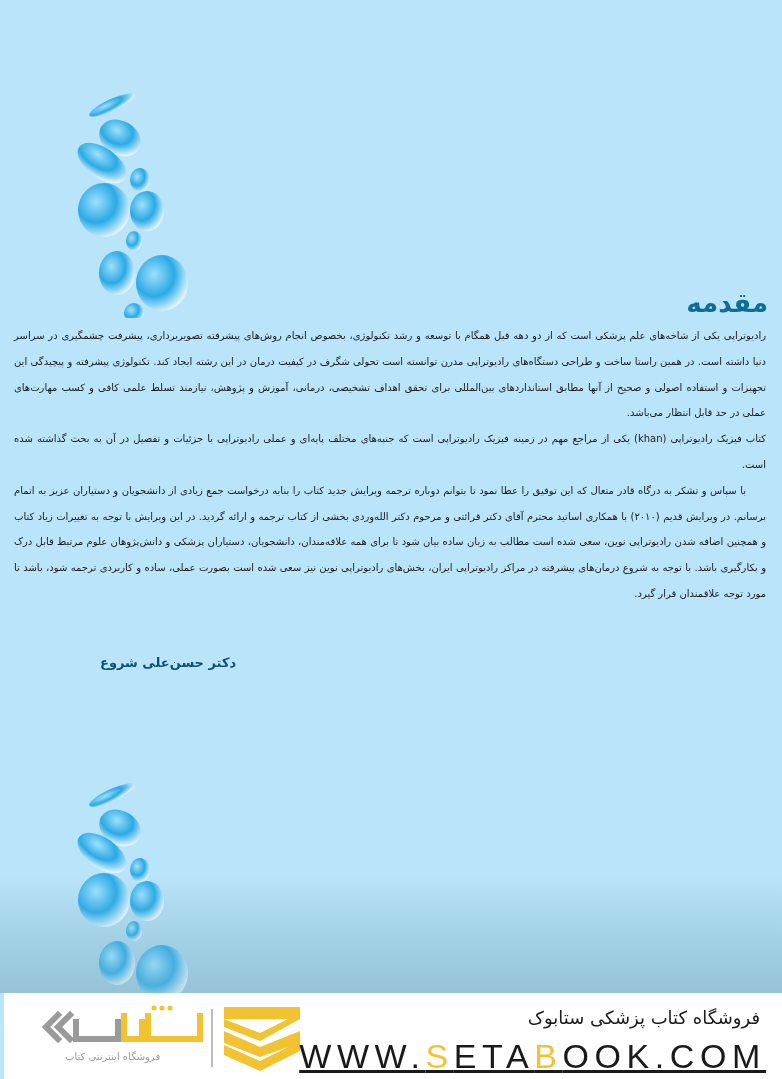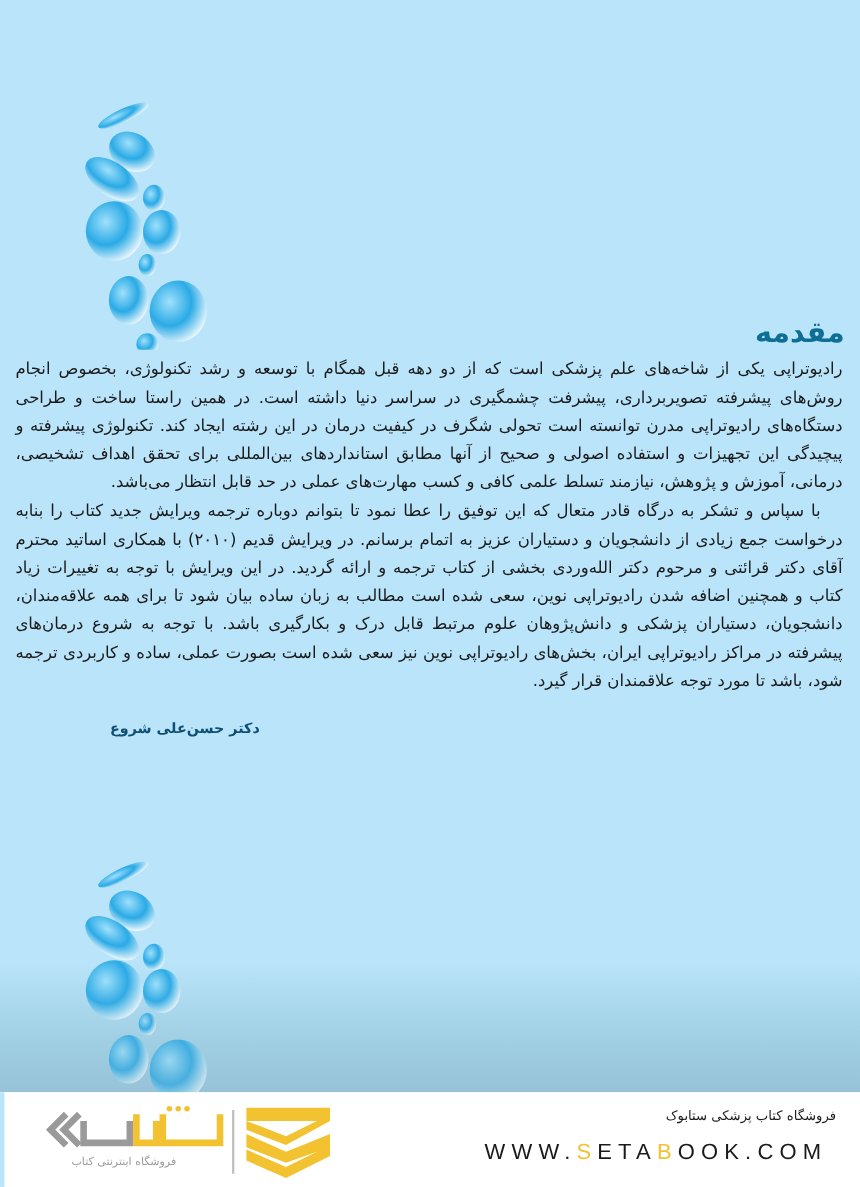--- a/index.html
+++ b/index.html
@@ -23,45 +23,45 @@
     .bubbles.bottom { left: 62px; top: 778px; }
     .heading {
       position: absolute; right: 14px; top: 288px;
       font-family: "DejaVu Sans", sans-serif; font-weight: bold;
       font-size: 26px; color: #0f6e96; direction: rtl; margin: 0;
       letter-spacing: 0;
     }
     .body-text {
       position: absolute; right: 16px; top: 323px; width: 752px;
       direction: rtl; text-align: justify; text-align-last: right;
-      font-family: "DejaVu Sans", sans-serif; font-size: 15px;
+      font-family: "DejaVu Sans", sans-serif; font-size: 10px;
       line-height: 25.8px; color: #1a1a1a;
     }
     .body-text p { margin: 0; }
     .body-text p.indent { text-indent: 20px; }
     .signature {
       position: absolute; left: 100px; top: 655px; direction: rtl;
       font-family: "DejaVu Sans", sans-serif; font-weight: bold;
       font-size: 13px; color: #0f4f73;
     }
     .footer {
       position: absolute; left: 0; top: 993px; width: 782px; height: 86px;
       background: #ffffff;
     }
     .footer .left-strip {
       position: absolute; left: 0; top: 0; width: 4px; height: 86px; background: #b9e4fa;
     }
     .store-title {
       position: absolute; right: 22px; top: 14px; direction: rtl;
-      font-family: "DejaVu Sans", sans-serif; font-size: 12px; color: #1a1a1a;
+      font-family: "DejaVu Sans", sans-serif; font-size: 18px; color: #1a1a1a;
     }
     .store-url {
-      position: absolute; right: 30px; top: 44px;
-      font-family: "Liberation Sans", sans-serif; font-size: 20px;
-      letter-spacing: 5.6px; color: #1a1a1a;
+      position: absolute; right: 16px; top: 44px;
+      font-family: "Liberation Sans", sans-serif; font-size: 34px;
+      letter-spacing: 5.6px; color: #1a1a1a; text-decoration: underline;
     }
     .store-url .accent { color: #f2c230; }
     .logo { position: absolute; left: 40px; top: 8px; width: 260px; height: 72px; }
     .logo-text {
       position: absolute; left: 65px; top: 58px; direction: rtl;
       font-family: "DejaVu Sans", sans-serif; font-size: 10px; color: #9a9a9a;
     }
   </style>
 </head>
 <body>
@@ -85,20 +85,21 @@
     <ellipse cx="72" cy="153" rx="8" ry="10" fill="url(#bg1)"></ellipse>
     <ellipse cx="55" cy="185" rx="18" ry="22" fill="url(#bg1)"></ellipse>
     <ellipse cx="100" cy="195" rx="26" ry="28" fill="url(#bg1)"></ellipse>
     <ellipse cx="72" cy="225" rx="10" ry="10" fill="url(#bg1)"></ellipse>
   </svg>
 
   <h1 class="heading">مقدمه</h1>
 
   <div class="body-text">
     <p>رادیوتراپی یکی از شاخه‌های علم پزشکی است که از دو دهه قبل همگام با توسعه و رشد تکنولوژی، بخصوص انجام روش‌های پیشرفته تصویربرداری، پیشرفت چشمگیری در سراسر دنیا داشته است. در همین راستا ساخت و طراحی دستگاه‌های رادیوتراپی مدرن توانسته است تحولی شگرف در کیفیت درمان در این رشته ایجاد کند. تکنولوژی پیشرفته و پیچیدگی این تجهیزات و استفاده اصولی و صحیح از آنها مطابق استانداردهای بین‌المللی برای تحقق اهداف تشخیصی، درمانی، آموزش و پژوهش، نیازمند تسلط علمی کافی و کسب مهارت‌های عملی در حد قابل انتظار می‌باشد.</p>
+    <p>کتاب فیزیک رادیوتراپی (khan) یکی از مراجع مهم در زمینه فیزیک رادیوتراپی است که جنبه‌های مختلف پایه‌ای و عملی رادیوتراپی با جزئیات و تفصیل در آن به بحث گذاشته شده است.</p>
     <p class="indent">با سپاس و تشکر به درگاه قادر متعال که این توفیق را عطا نمود تا بتوانم دوباره ترجمه ویرایش جدید کتاب را بنابه درخواست جمع زیادی از دانشجویان و دستیاران عزیز به اتمام برسانم. در ویرایش قدیم (۲۰۱۰) با همکاری اساتید محترم آقای دکتر قرائتی و مرحوم دکتر الله‌وردی بخشی از کتاب ترجمه و ارائه گردید. در این ویرایش با توجه به تغییرات زیاد کتاب و همچنین اضافه شدن رادیوتراپی نوین، سعی شده است مطالب به زبان ساده بیان شود تا برای همه علاقه‌مندان، دانشجویان، دستیاران پزشکی و دانش‌پژوهان علوم مرتبط قابل درک و بکارگیری باشد. با توجه به شروع درمان‌های پیشرفته در مراکز رادیوتراپی ایران، بخش‌های رادیوتراپی نوین نیز سعی شده است بصورت عملی، ساده و کاربردی ترجمه شود، باشد تا مورد توجه علاقمندان قرار گیرد.</p>
   </div>
 
   <div class="signature">دکتر حسن‌علی شروع</div>
 
   <svg class="bubbles bottom" viewBox="0 0 130 230">
     <defs>
       <radialGradient id="bg2" cx="35%" cy="35%" r="70%">
         <stop offset="0%" stop-color="#9fe0fb"></stop>
         <stop offset="55%" stop-color="#2aaae6"></stop>

